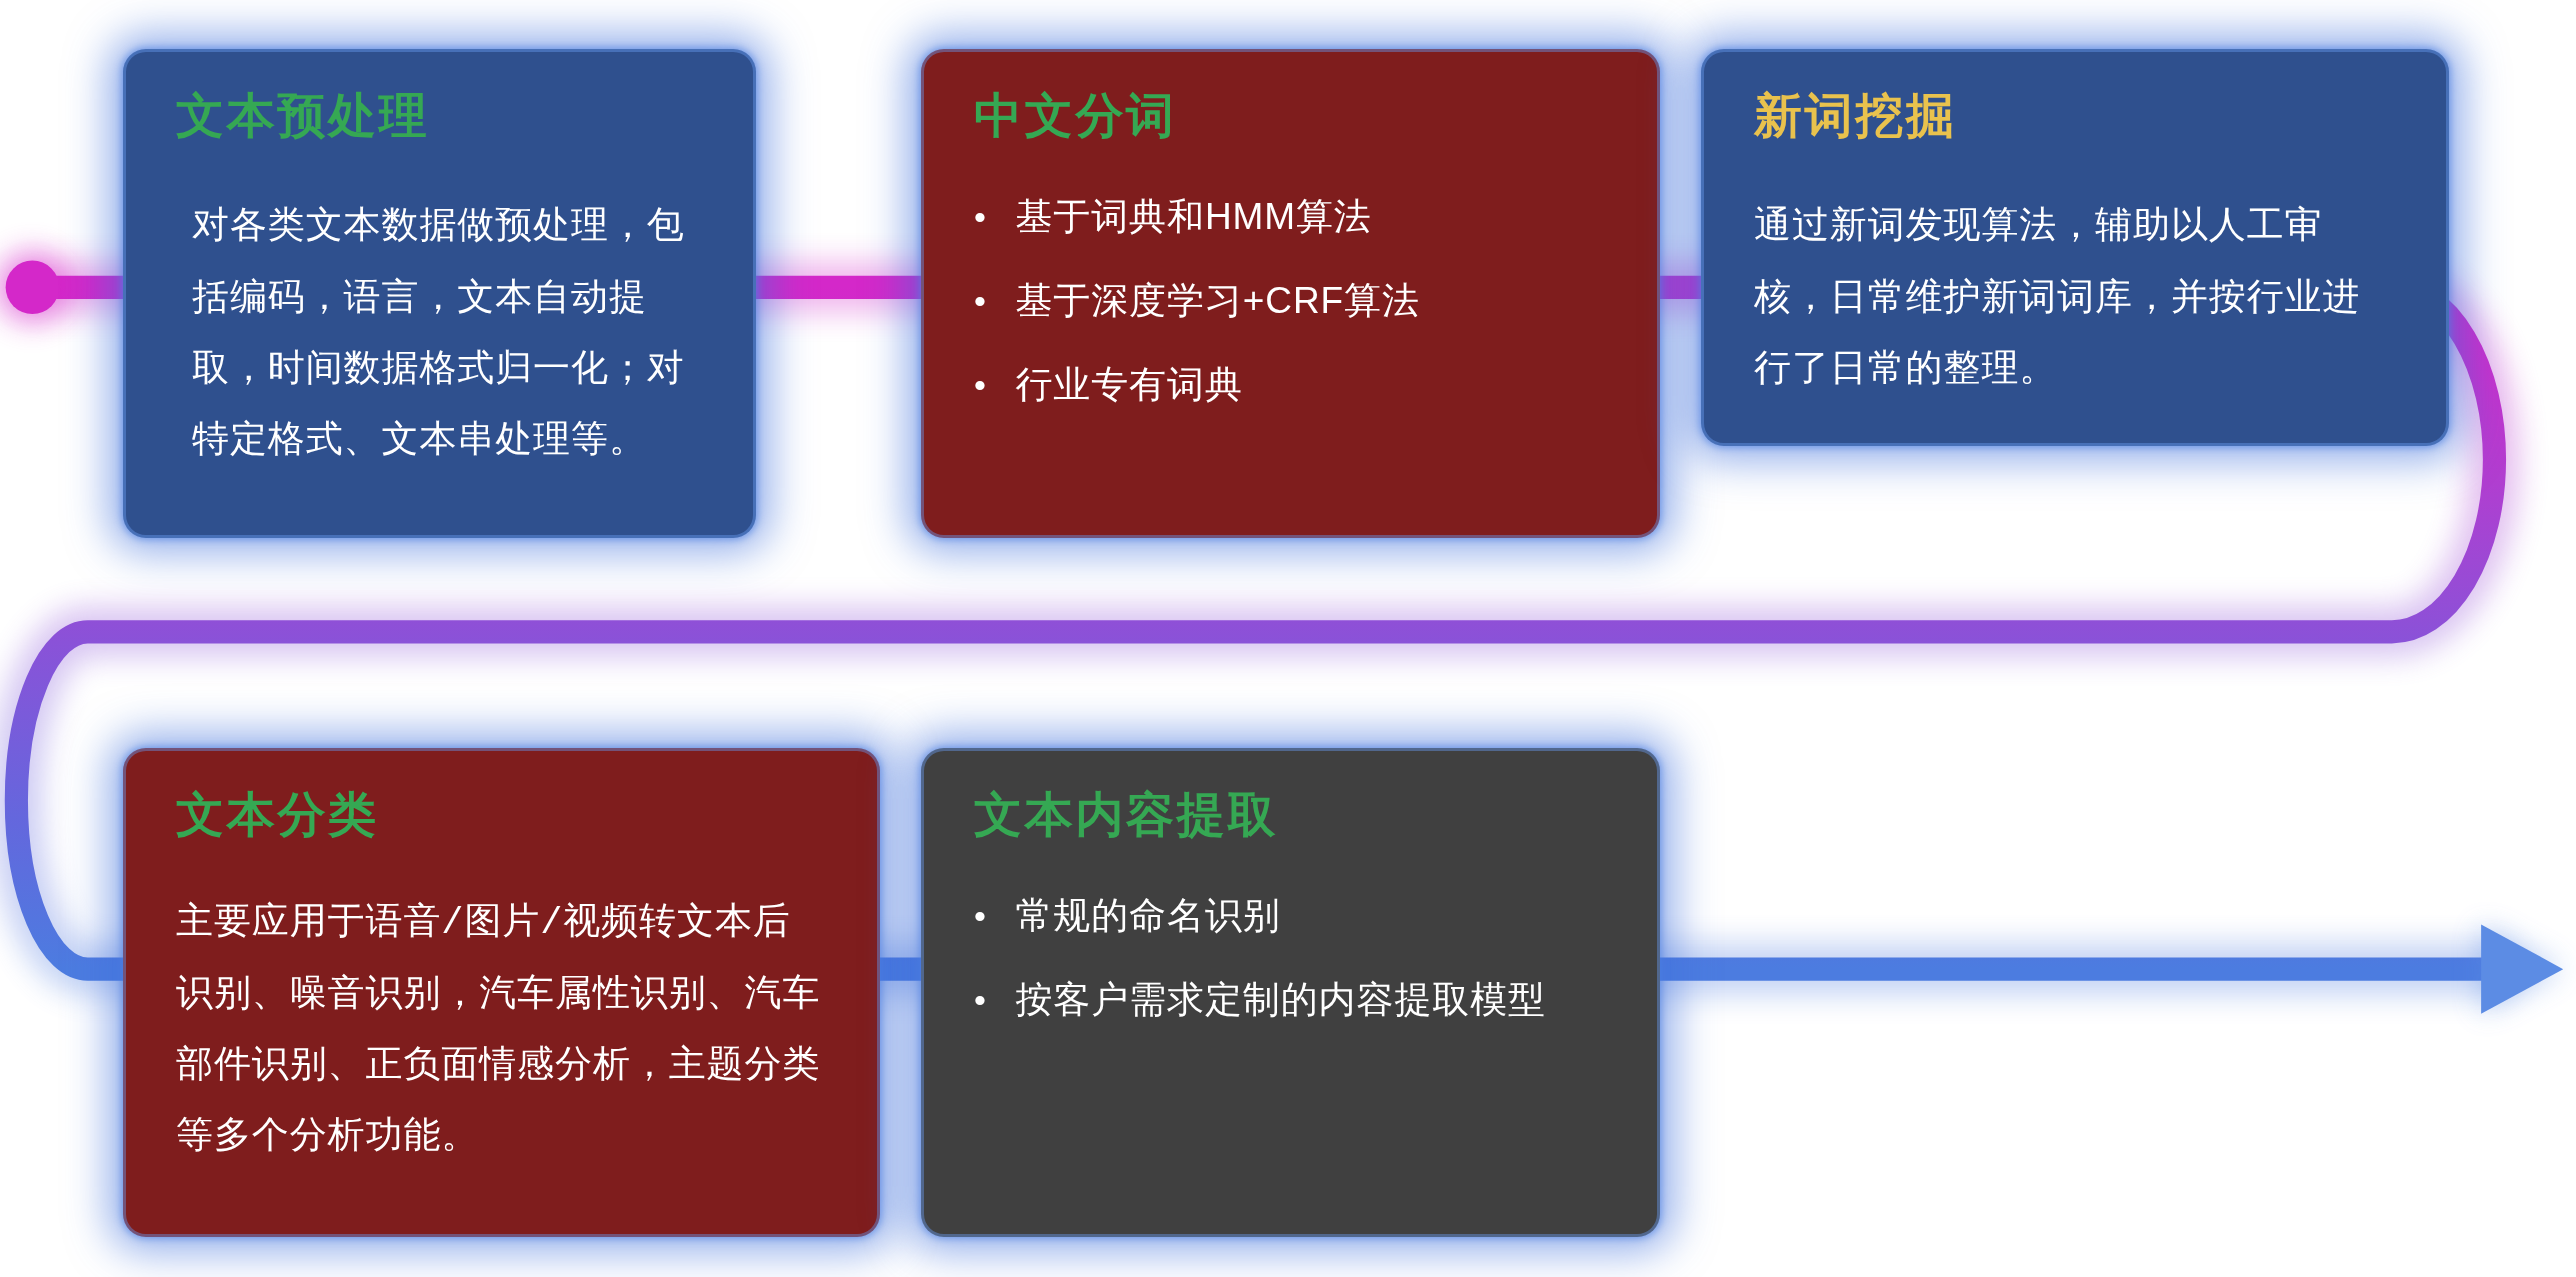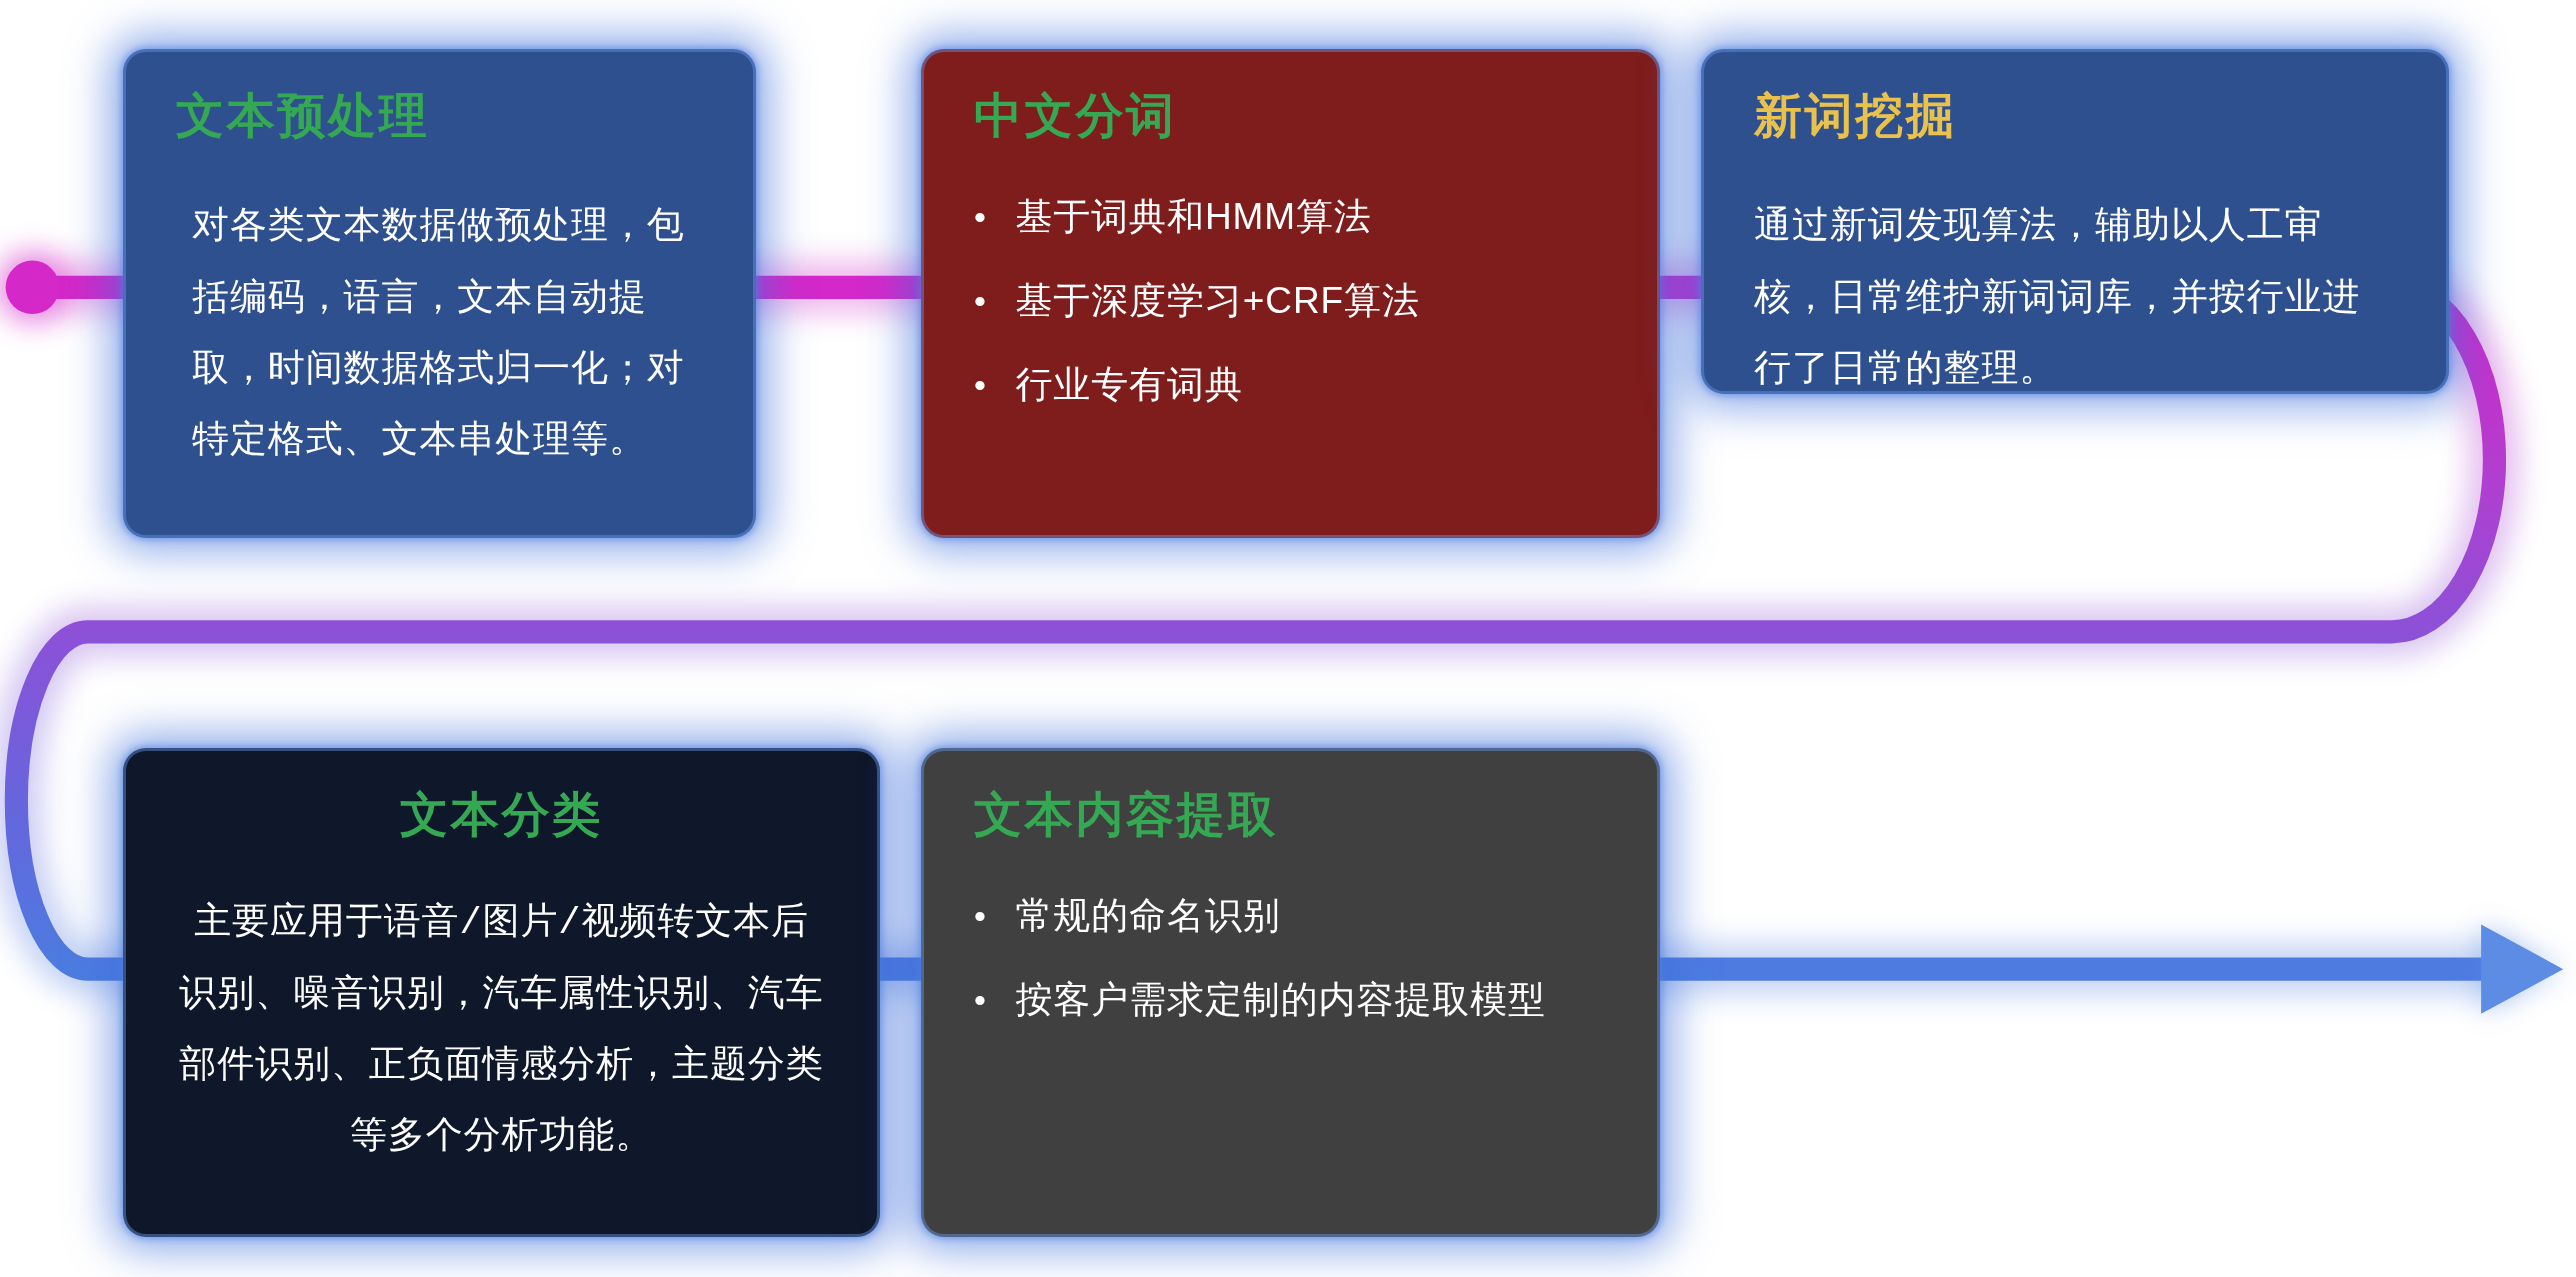--- a/index.html
+++ b/index.html
@@ -25,21 +25,21 @@
     box-sizing: border-box;
     border-radius: 23px;
     background: #2f508e;
     border: 3.6px solid rgba(102, 150, 235, 0.45);
     box-shadow: 0 0 41px 14.3px rgba(62, 112, 218, 0.55), 0 0 7.1px 1.8px rgba(90, 140, 230, 0.6);
     padding: 36px 50px;
     color: #ffffff;
   }
   .c1 { left: 123px;  top: 49px;  width: 633px; height: 489px; }
   .c2 { left: 921px; top: 49px;  width: 739px; height: 489px; }
-  .c3 { left: 1701px; top: 49px;  width: 748px; height: 345px; }
+  .c3 { left: 1701px; top: 49px;  width: 748px; height: 397px; }
   .c4 { left: 123px;  top: 748px; width: 757px; height: 489px; }
   .c5 { left: 921px; top: 748px; width: 739px; height: 489px; }
   .c6 { left: 1701px; top: 748px; width: 748px; height: 489px; }
   .card-title {
     margin: 0 0 46px 0;
     font-size: 48px;
     font-weight: 700;
     line-height: 1.15;
     letter-spacing: 2.7px;
   }
@@ -109,21 +109,21 @@
         <span class="bullet-text" style="color: rgb(255, 255, 255);">行业专有词典</span>
       </li>
     </ul>
   </section>
 
   <section class="card c3" style="background: rgb(47, 80, 142);">
     <h2 class="card-title" style="color: rgb(233, 194, 77);">新词挖掘</h2>
     <p class="card-body" style="color: rgb(255, 255, 255);">通过新词发现算法，辅助以人工审核，日常维护新词词库，并按行业进行了日常的整理。</p>
   </section>
 
-  <section class="card c4" style="background: #0f172a; text-align: center;">
+  <section class="card c4" style="background: #7f1d1d;">
     <h2 class="card-title" style="color: rgb(53, 168, 83);">文本分类</h2>
     <p class="card-body" style="color: rgb(255, 255, 255); font-family: Liberation Mono, monospace;">主要应用于语音/图片/视频转文本后识别、噪音识别，汽车属性识别、汽车部件识别、正负面情感分析，主题分类等多个分析功能。</p>
   </section>
 
   <section class="card c5" style="background: #404040;">
     <h2 class="card-title" style="color: rgb(53, 168, 83);">文本内容提取</h2>
     <ul class="bullets">
       <li class="bullet-item">
         <span class="bullet-dot" style="color: rgb(255, 255, 255);">•</span>
         <span class="bullet-text" style="color: rgb(255, 255, 255);">常规的命名识别</span>

